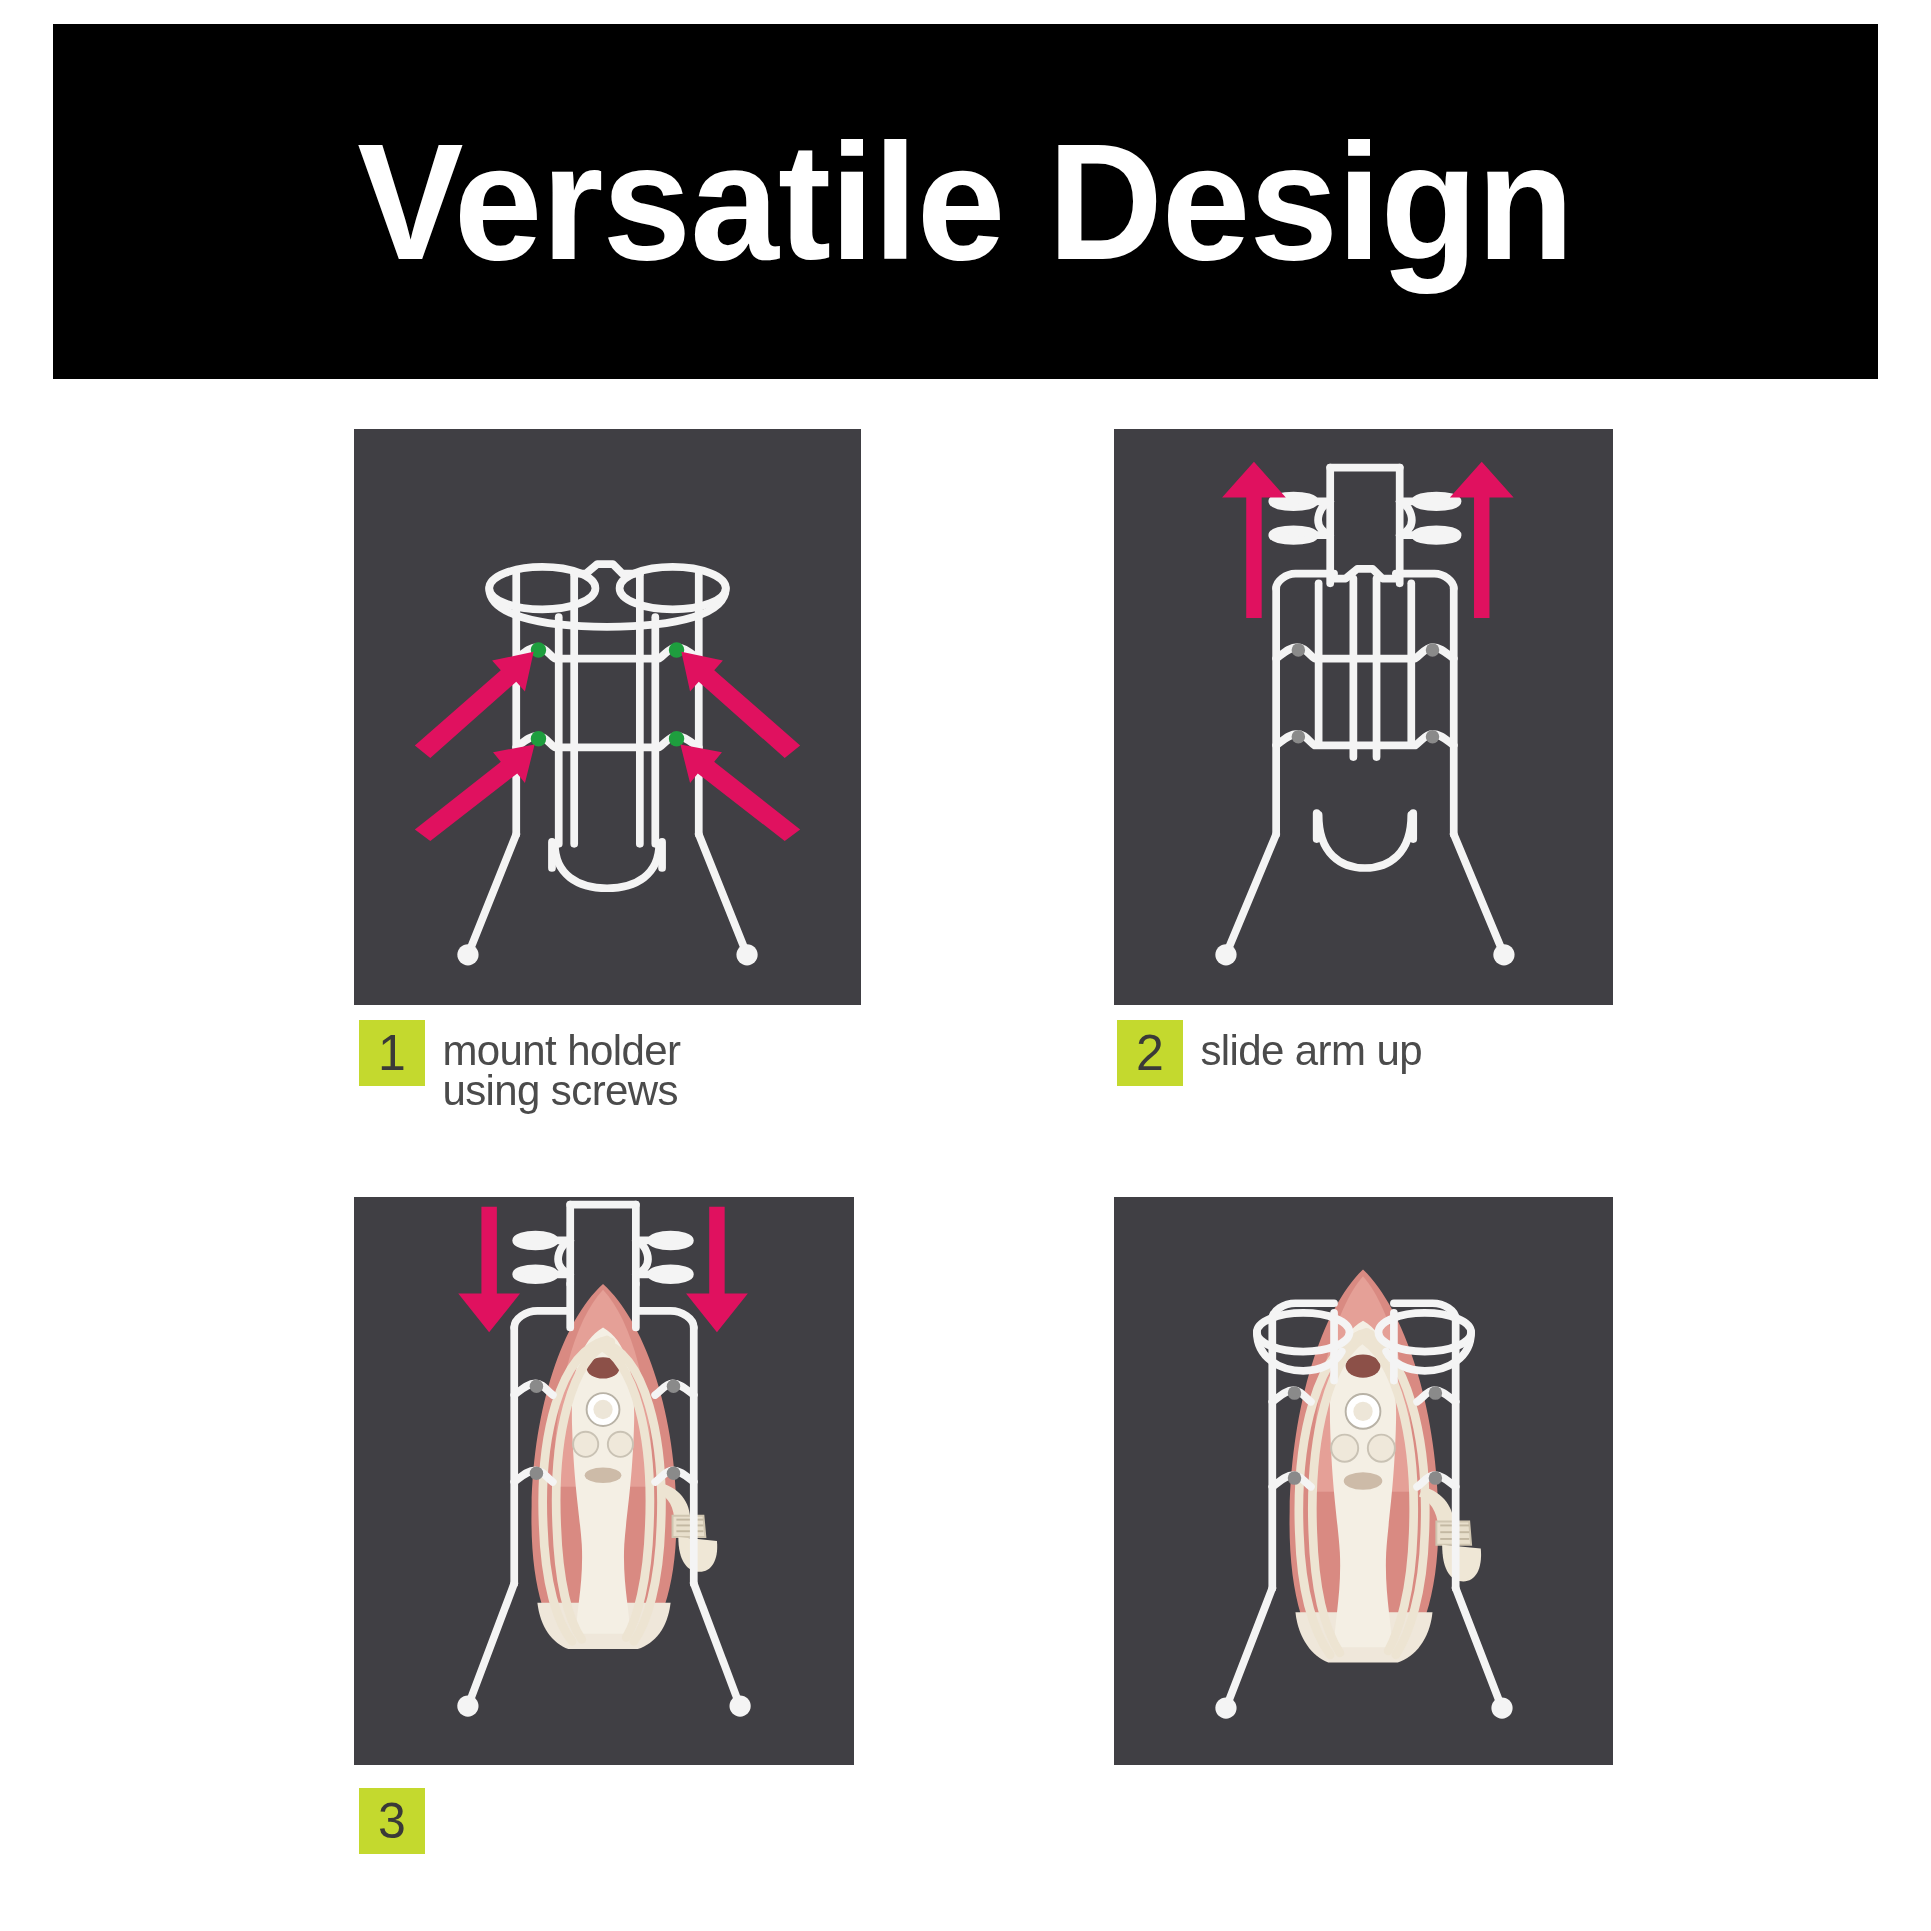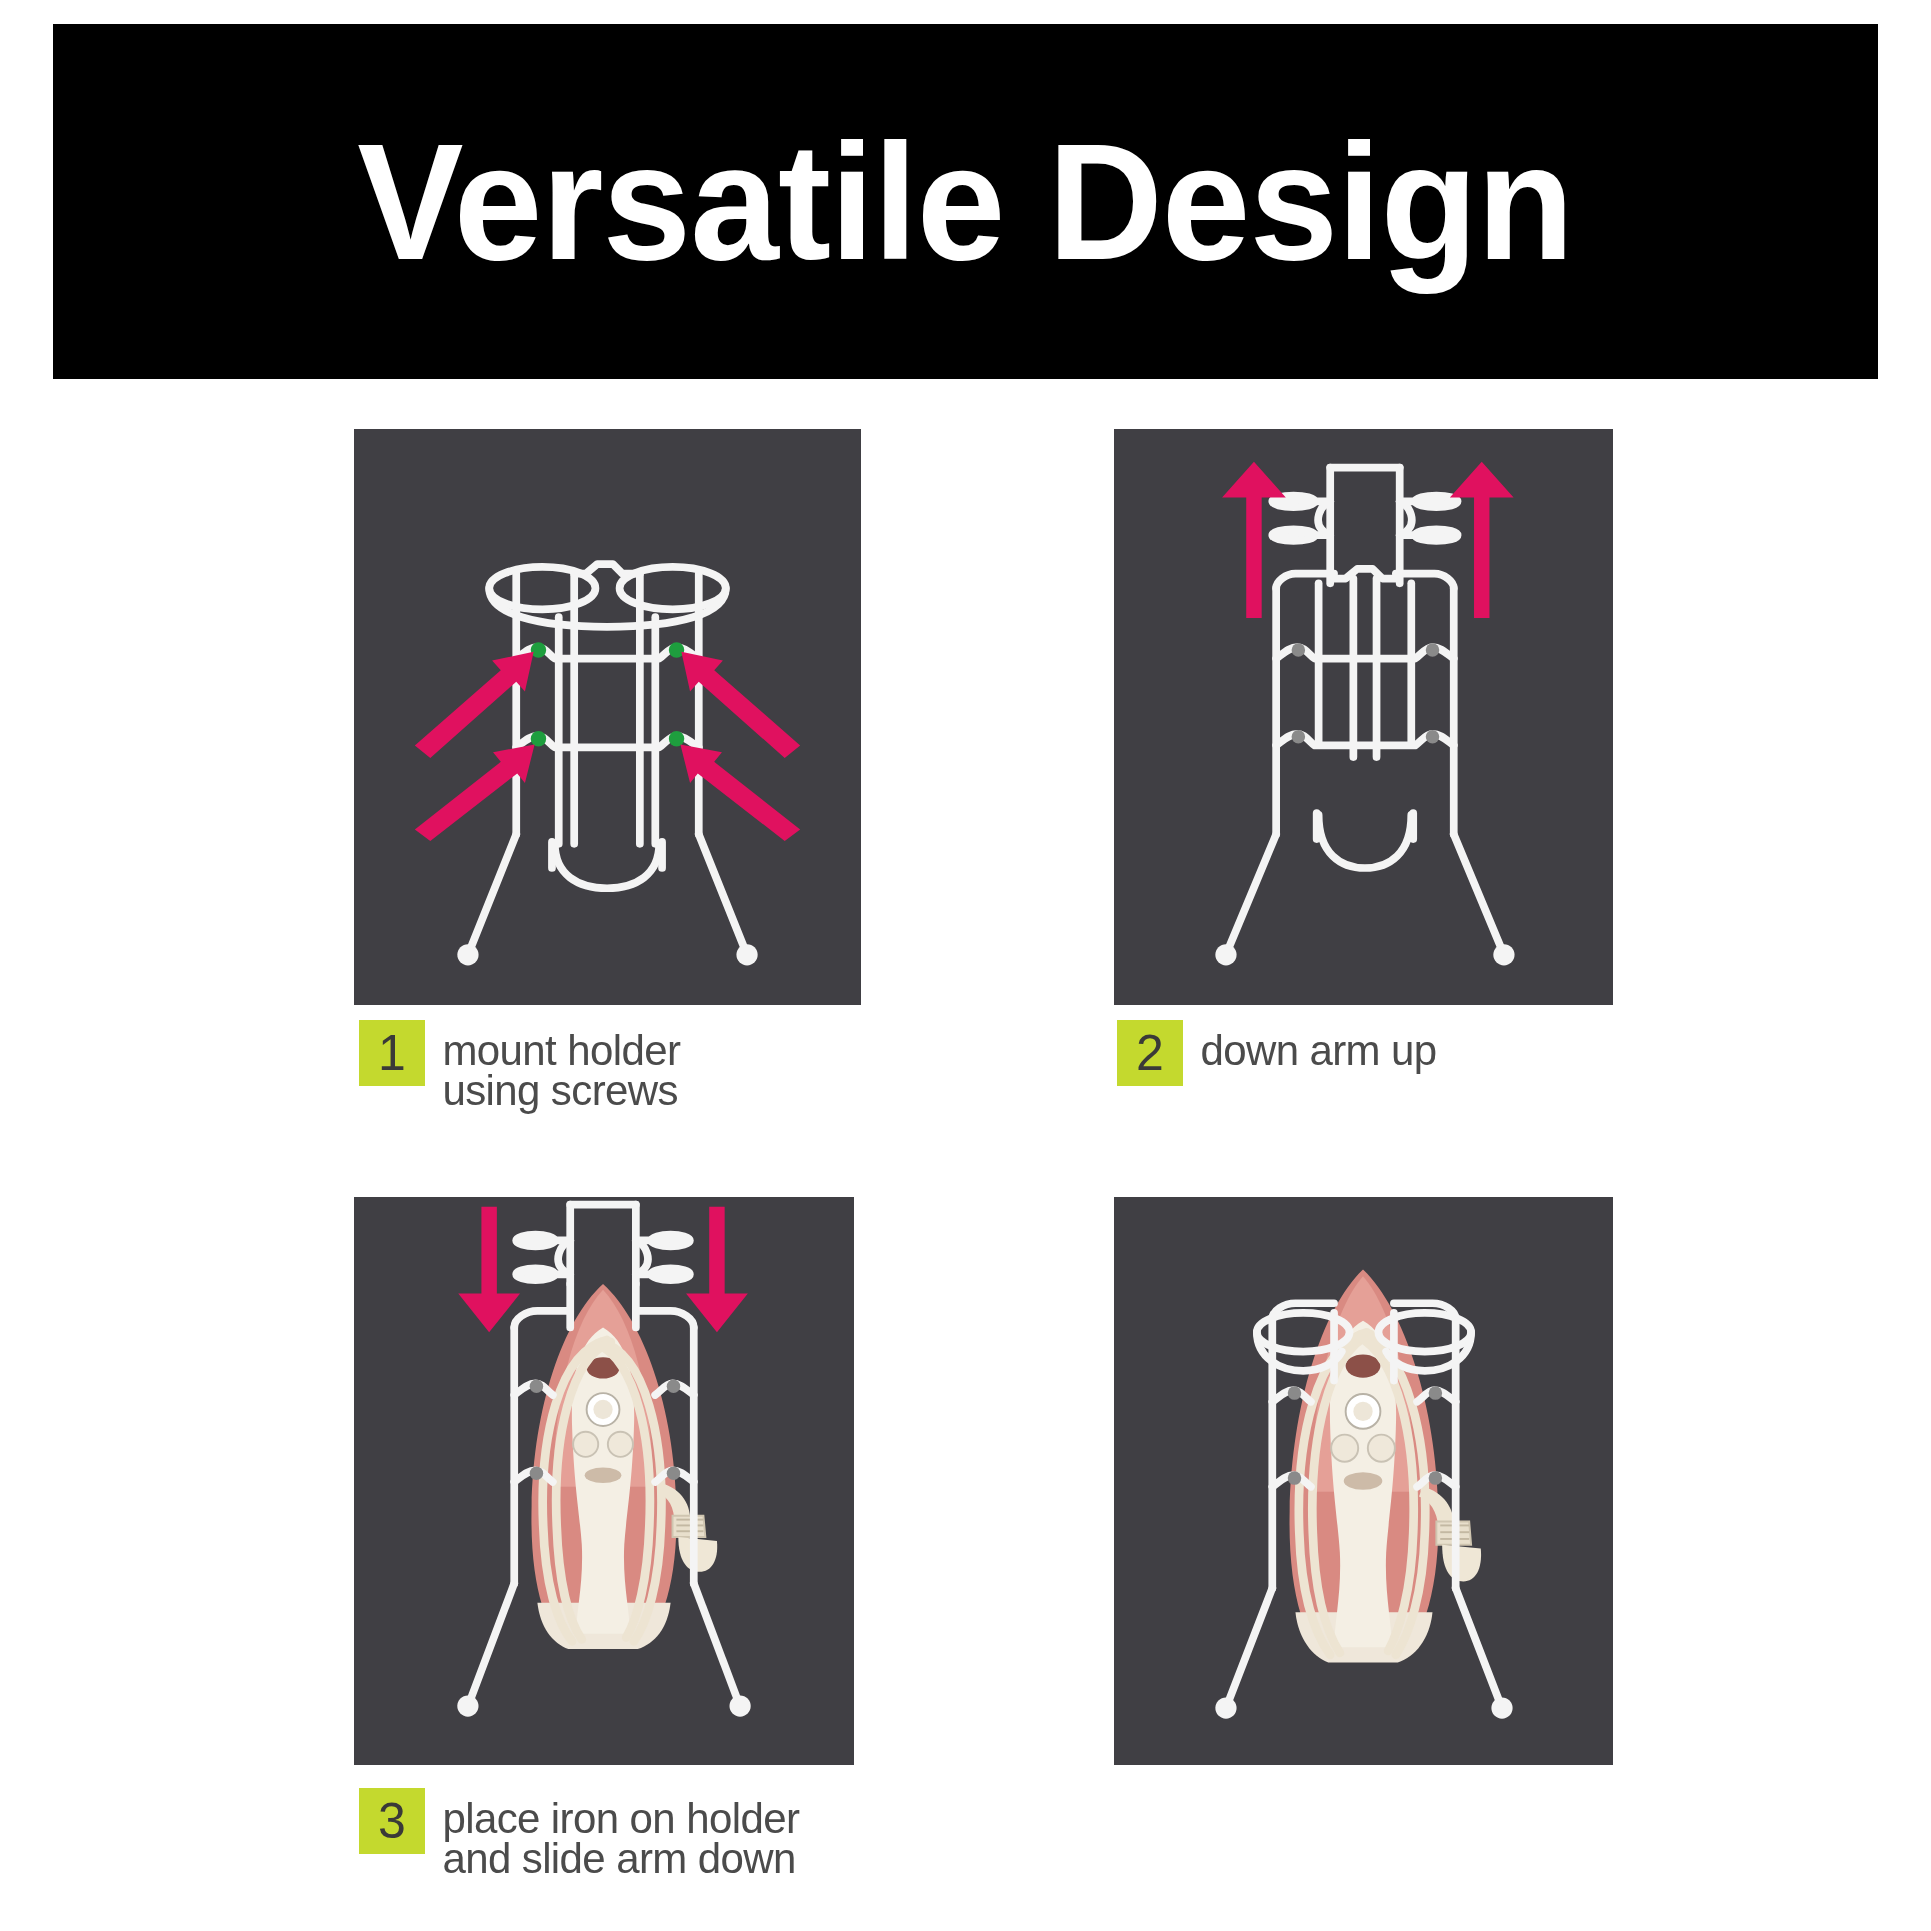--- a/index.html
+++ b/index.html
@@ -334,23 +334,21 @@
   </div>
 
   <div class="caption" id="caption-1">
     <div class="badge">1</div>
     <div class="caption-text">mount holder
 using screws</div>
   </div>
 
   <div class="caption" id="caption-2">
     <div class="badge">2</div>
-    <div class="caption-text">down arm up</div>
+    <div class="caption-text">slide arm up</div>
   </div>
 
   <div class="caption" id="caption-3">
     <div class="badge">3</div>
-    <div class="caption-text">place iron on holder
-and slide arm down</div>
   </div>
 
 </div>
 
 
 </body></html>

